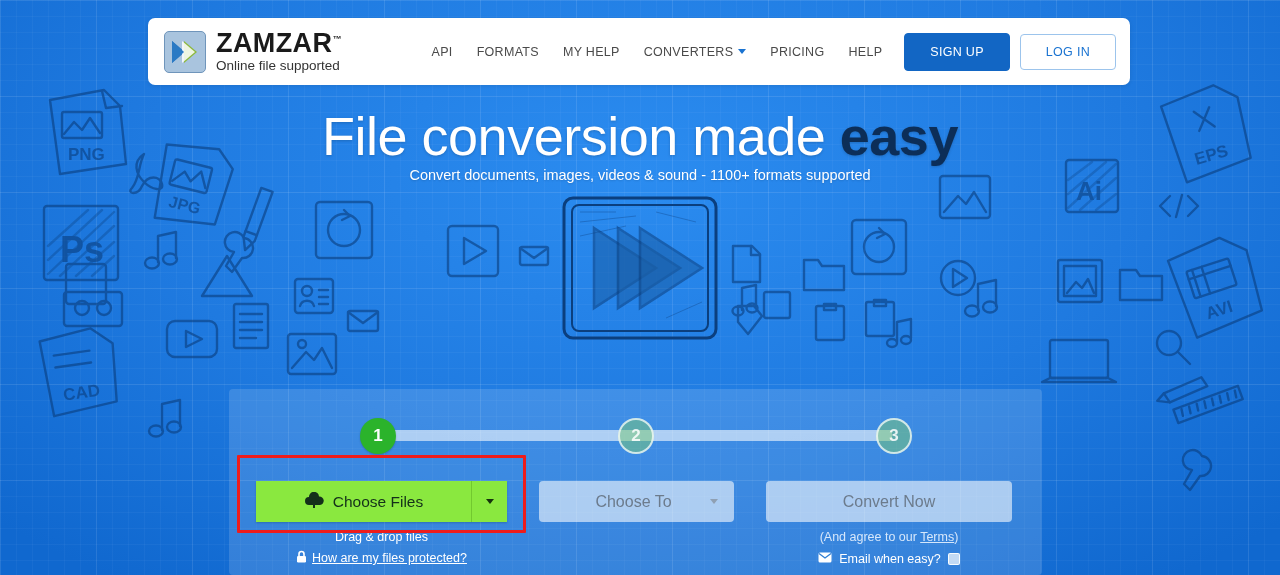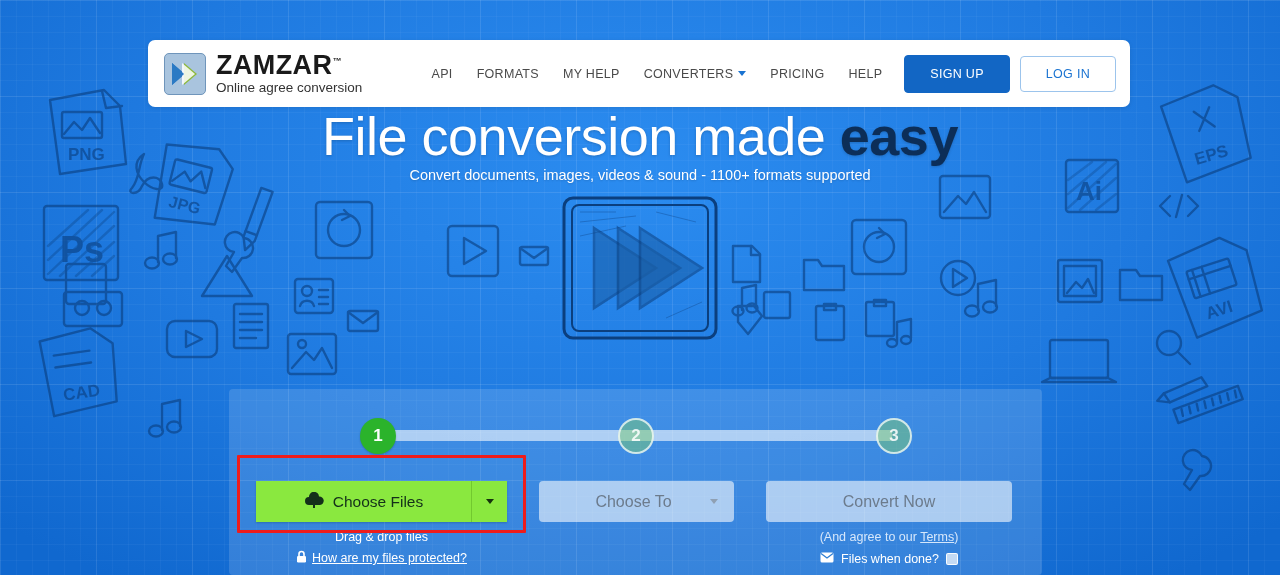--- a/index.html
+++ b/index.html
@@ -49,21 +49,20 @@
   #header {
     position: absolute;
     left: 148px; top: 18px;
     width: 982px; height: 67px;
     background: #ffffff;
     border-radius: 7px;
     display: flex;
     align-items: center;
     padding: 0 14px 0 16px;
     box-shadow: 0 1px 4px rgba(0,0,0,0.10);
-    margin-top: 22px;
   }
 
   #logo { display: flex; align-items: center; gap: 10px; }
   #logo-mark {
     width: 42px; height: 42px;
     border-radius: 5px;
     background: #a9c4de;
     border: 1px solid #6f95bb;
     display: flex; align-items: center; justify-content: center;
   }
@@ -547,21 +546,21 @@
       <div id="logo-mark">
         <svg width="30" height="26" viewBox="0 0 30 26">
           <path d="M2 2 L15 13 L2 24 Z" fill="#2b7ac4"></path>
           <path d="M14 2 L27 13 L14 24 Z" fill="#8cb83c"></path>
           <path d="M12 2 L25 13 L12 24 Z" fill="#ffffff" opacity="0.85"></path>
           <path d="M2 2 L14 13 L2 24 Z" fill="#2b7ac4"></path>
         </svg>
       </div>
       <div id="logo-text">
         <div id="brand"><span>ZAMZAR</span><span id="brand-tm">™</span></div>
-        <div id="tagline">Online agree conversion</div>
+        <div id="tagline">Online file supported</div>
       </div>
     </div>
 
     <div id="nav">
       <div class="nav-link">
           <span>API</span>
         </div>
       <div class="nav-link">
           <span>FORMATS</span>
         </div>
@@ -642,19 +641,19 @@
 
   <div id="terms"><span>(And agree to our </span><span class="lnk">Terms</span><span>)</span></div>
 
   <div id="emailwhen">
     <span>
       <svg width="14" height="11" viewBox="0 0 14 11">
         <rect x="0.5" y="0.5" width="13" height="10" rx="1.5" fill="#ffffff"></rect>
         <path d="M1 1.5 L7 6 L13 1.5" fill="none" stroke="#2f7fd4" stroke-width="1.3"></path>
       </svg>
     </span>
-    <span>Files when done?</span>
+    <span>Email when easy?</span>
     <span class="cb"></span>
   </div>
 
   <div id="highlight"></div>
 
 </div>
 
 </body></html>

